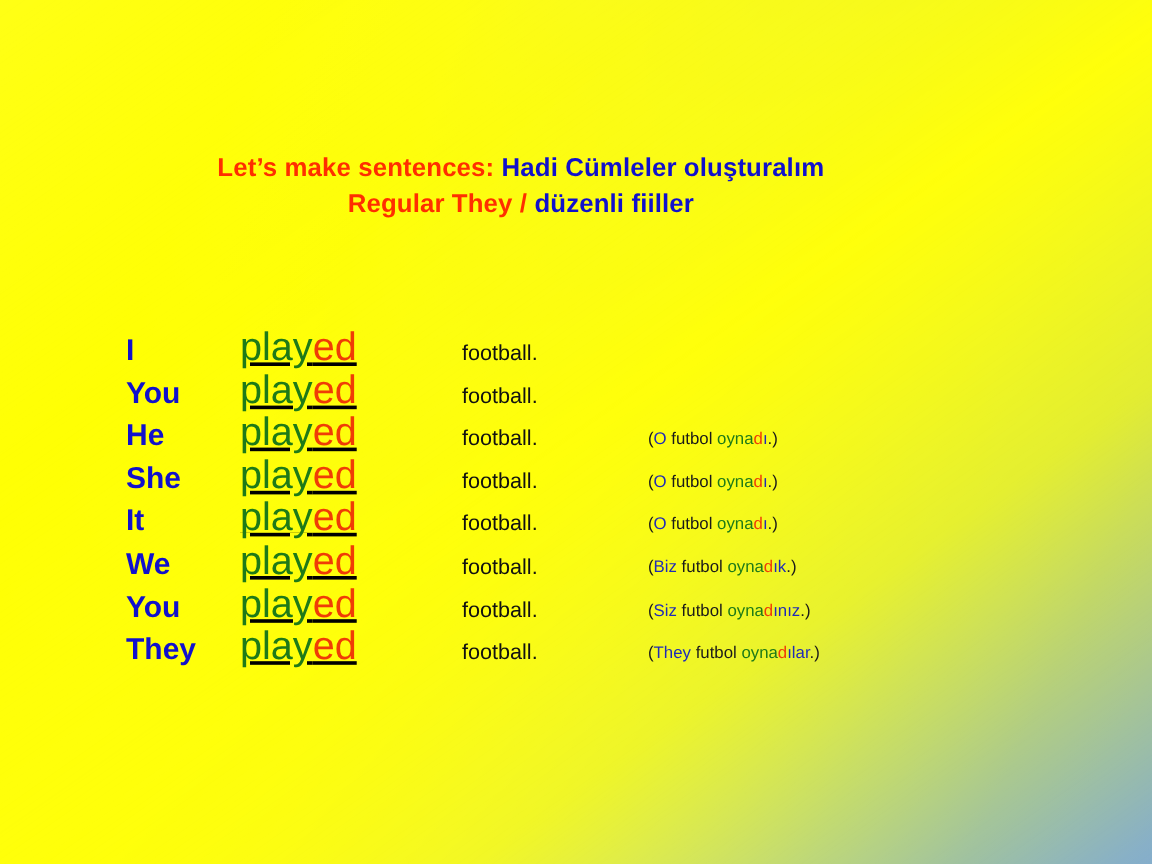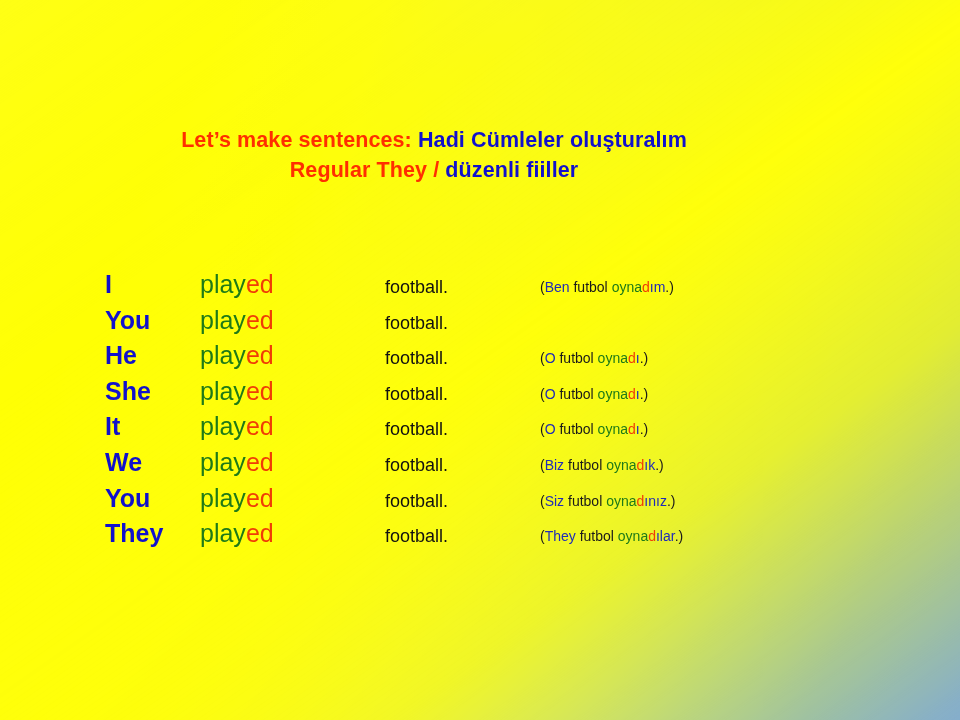--- a/index.html
+++ b/index.html
@@ -96,22 +96,23 @@
     width: 95px;
     flex: 0 0 95px;
     font-size: 25px;
     font-weight: bold;
     color: #1111CC;
     white-space: nowrap;
   }
   .c-verb {
     width: 185px;
     flex: 0 0 185px;
-    font-size: 25px;
-    white-space: nowrap;
+    font-size: 33px;
+    white-space: nowrap;
+    text-decoration: underline;
   }
   .v-stem { color: #1E7A18; }
   .v-suf  { color: #F03C06; }
   .c-obj {
     width: 155px;
     flex: 0 0 155px;
     font-size: 18px;
     color: #111111;
     white-space: nowrap;
   }
@@ -148,21 +149,20 @@
         <span class="t-red">Regular They /</span><span>&nbsp;</span><span class="t-blue">düzenli fiiller</span>
       </div>
     </div>
 
     <div id="sentences">
 
       <div class="srow">
         <div class="c-pron">I</div>
         <div class="c-verb"><span class="v-stem">play</span><span class="v-suf">ed</span></div>
         <div class="c-obj">football.</div>
-        <div class="c-tr"><span class="tr-par">(</span><span class="tr-pron">Ben</span><span>&nbsp;</span><span class="tr-obj">futbol</span><span>&nbsp;</span><span class="tr-stem">oyna</span><span class="tr-d">d</span><span class="tr-end">ım</span><span class="tr-par">.)</span></div>
       </div>
 
       <div class="srow">
         <div class="c-pron">You</div>
         <div class="c-verb"><span class="v-stem">play</span><span class="v-suf">ed</span></div>
         <div class="c-obj">football.</div>
       </div>
 
       <div class="srow">
         <div class="c-pron">He</div>

